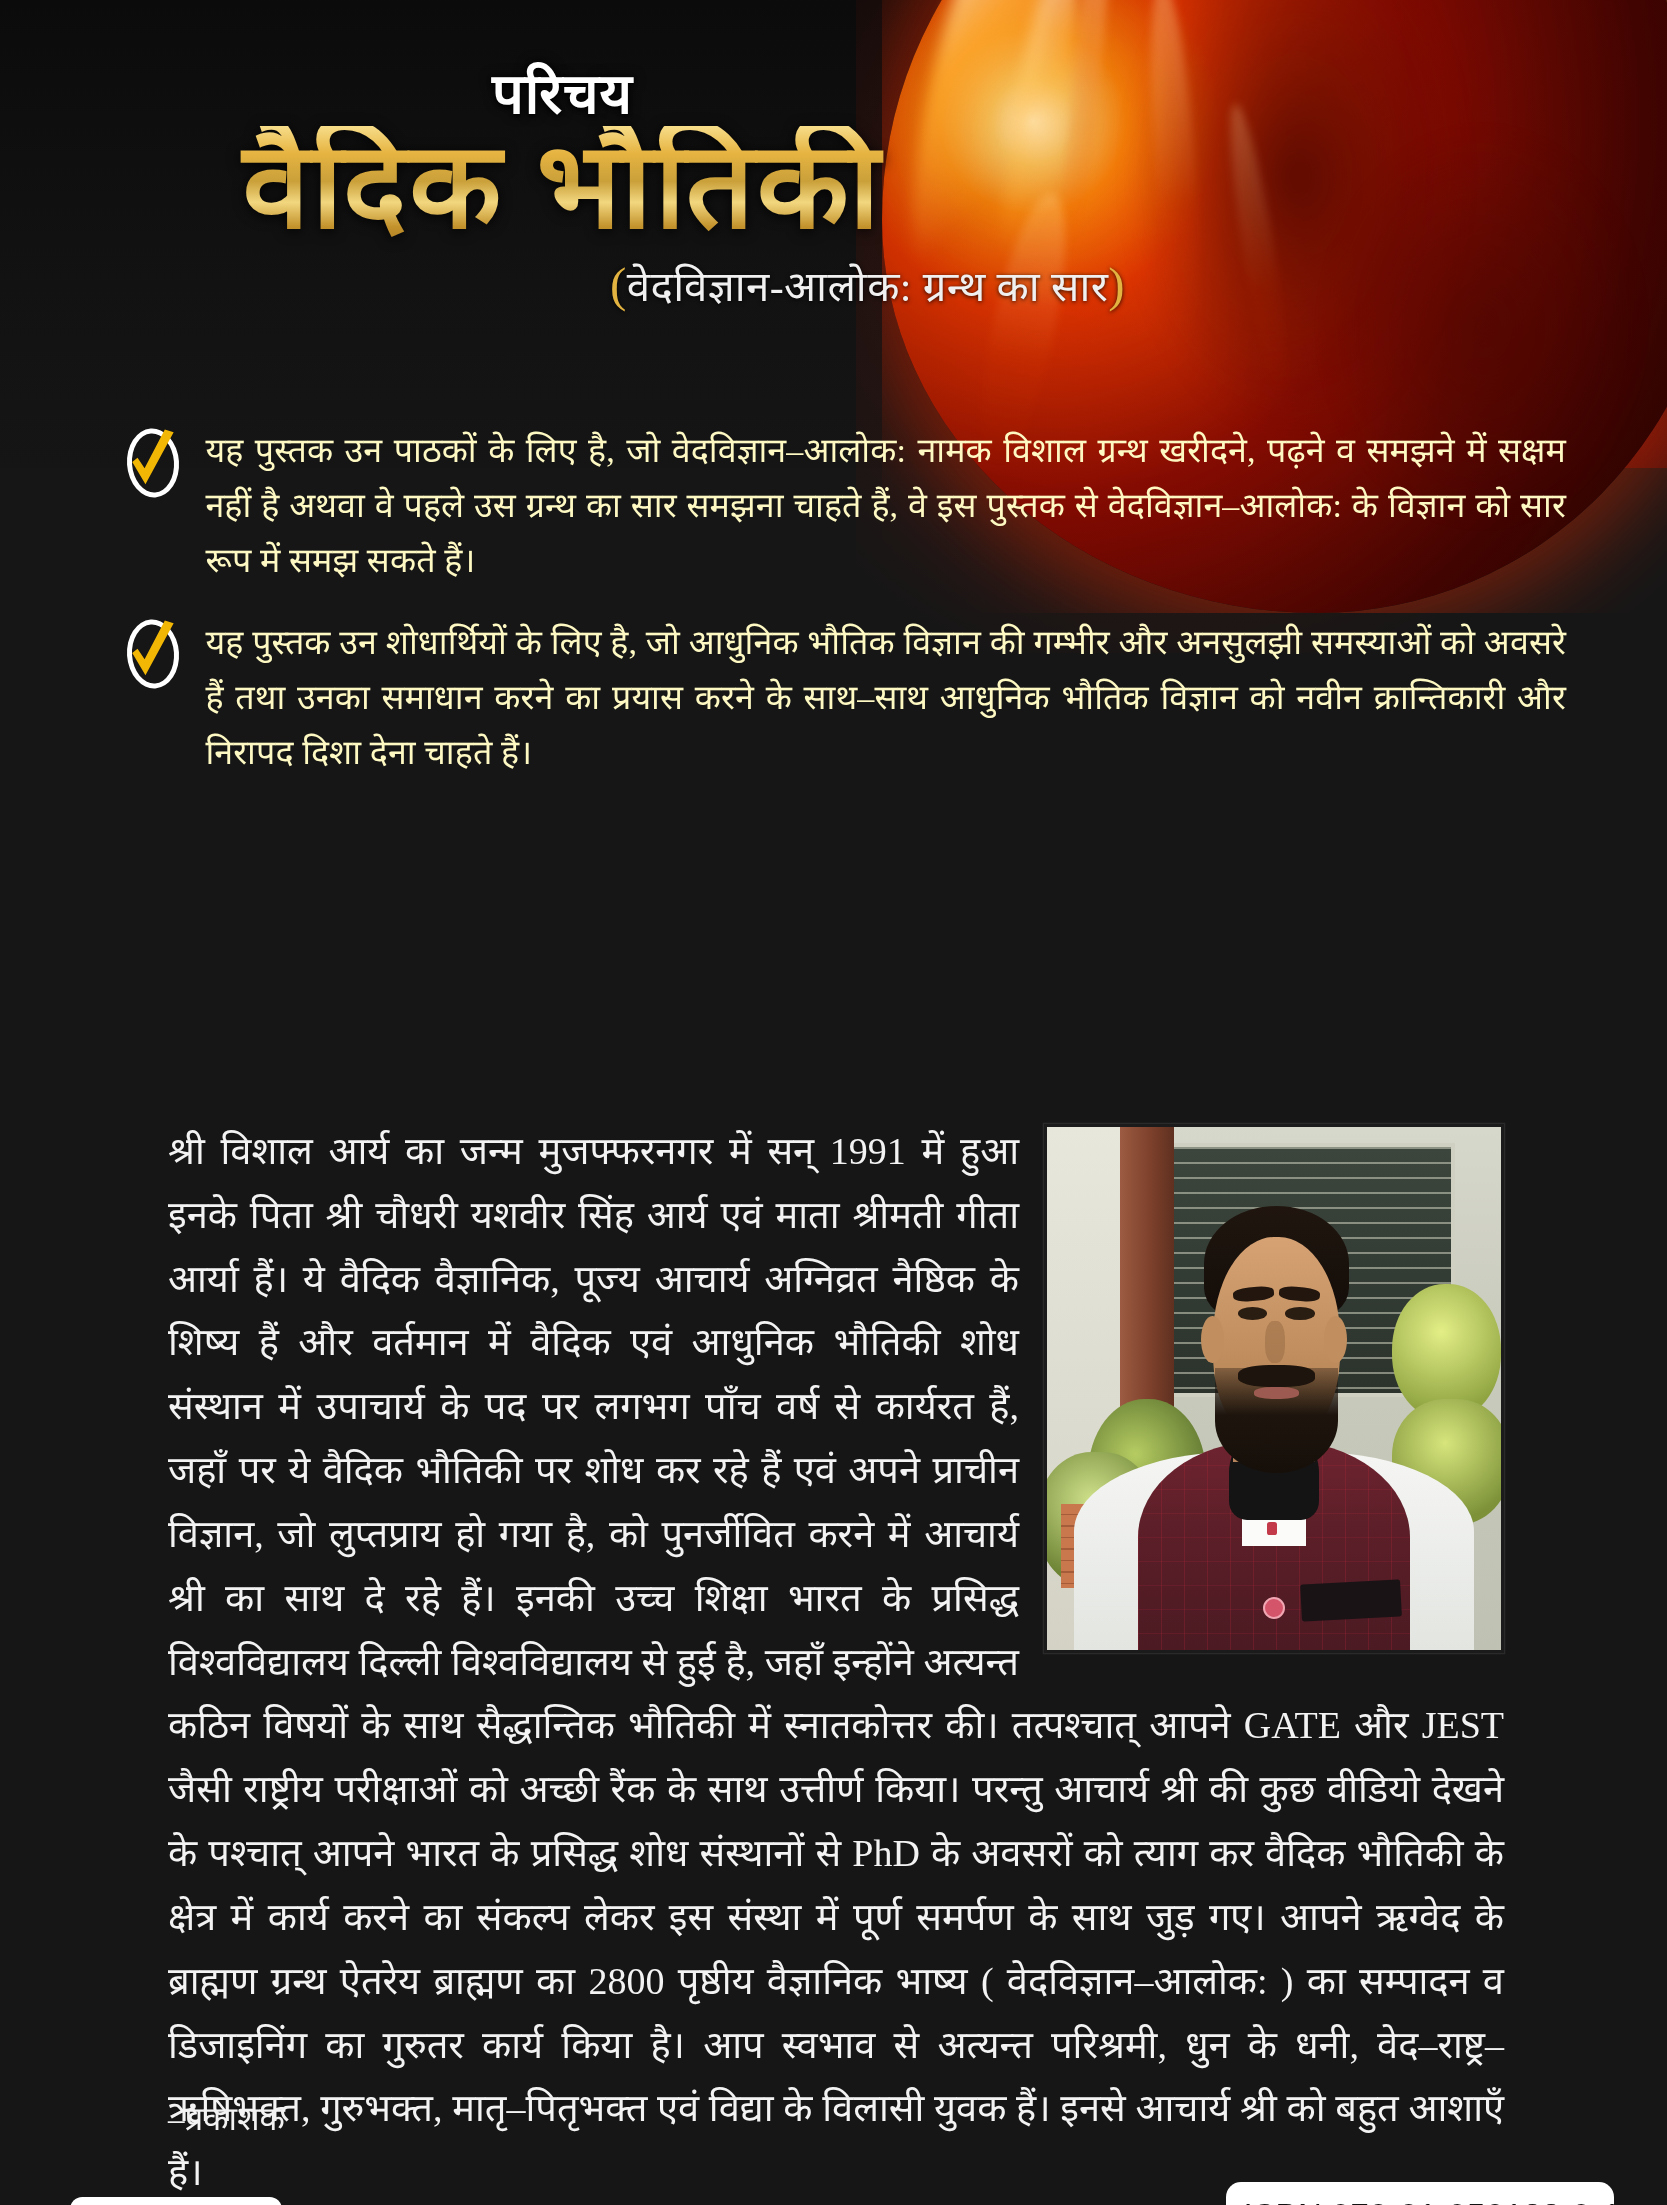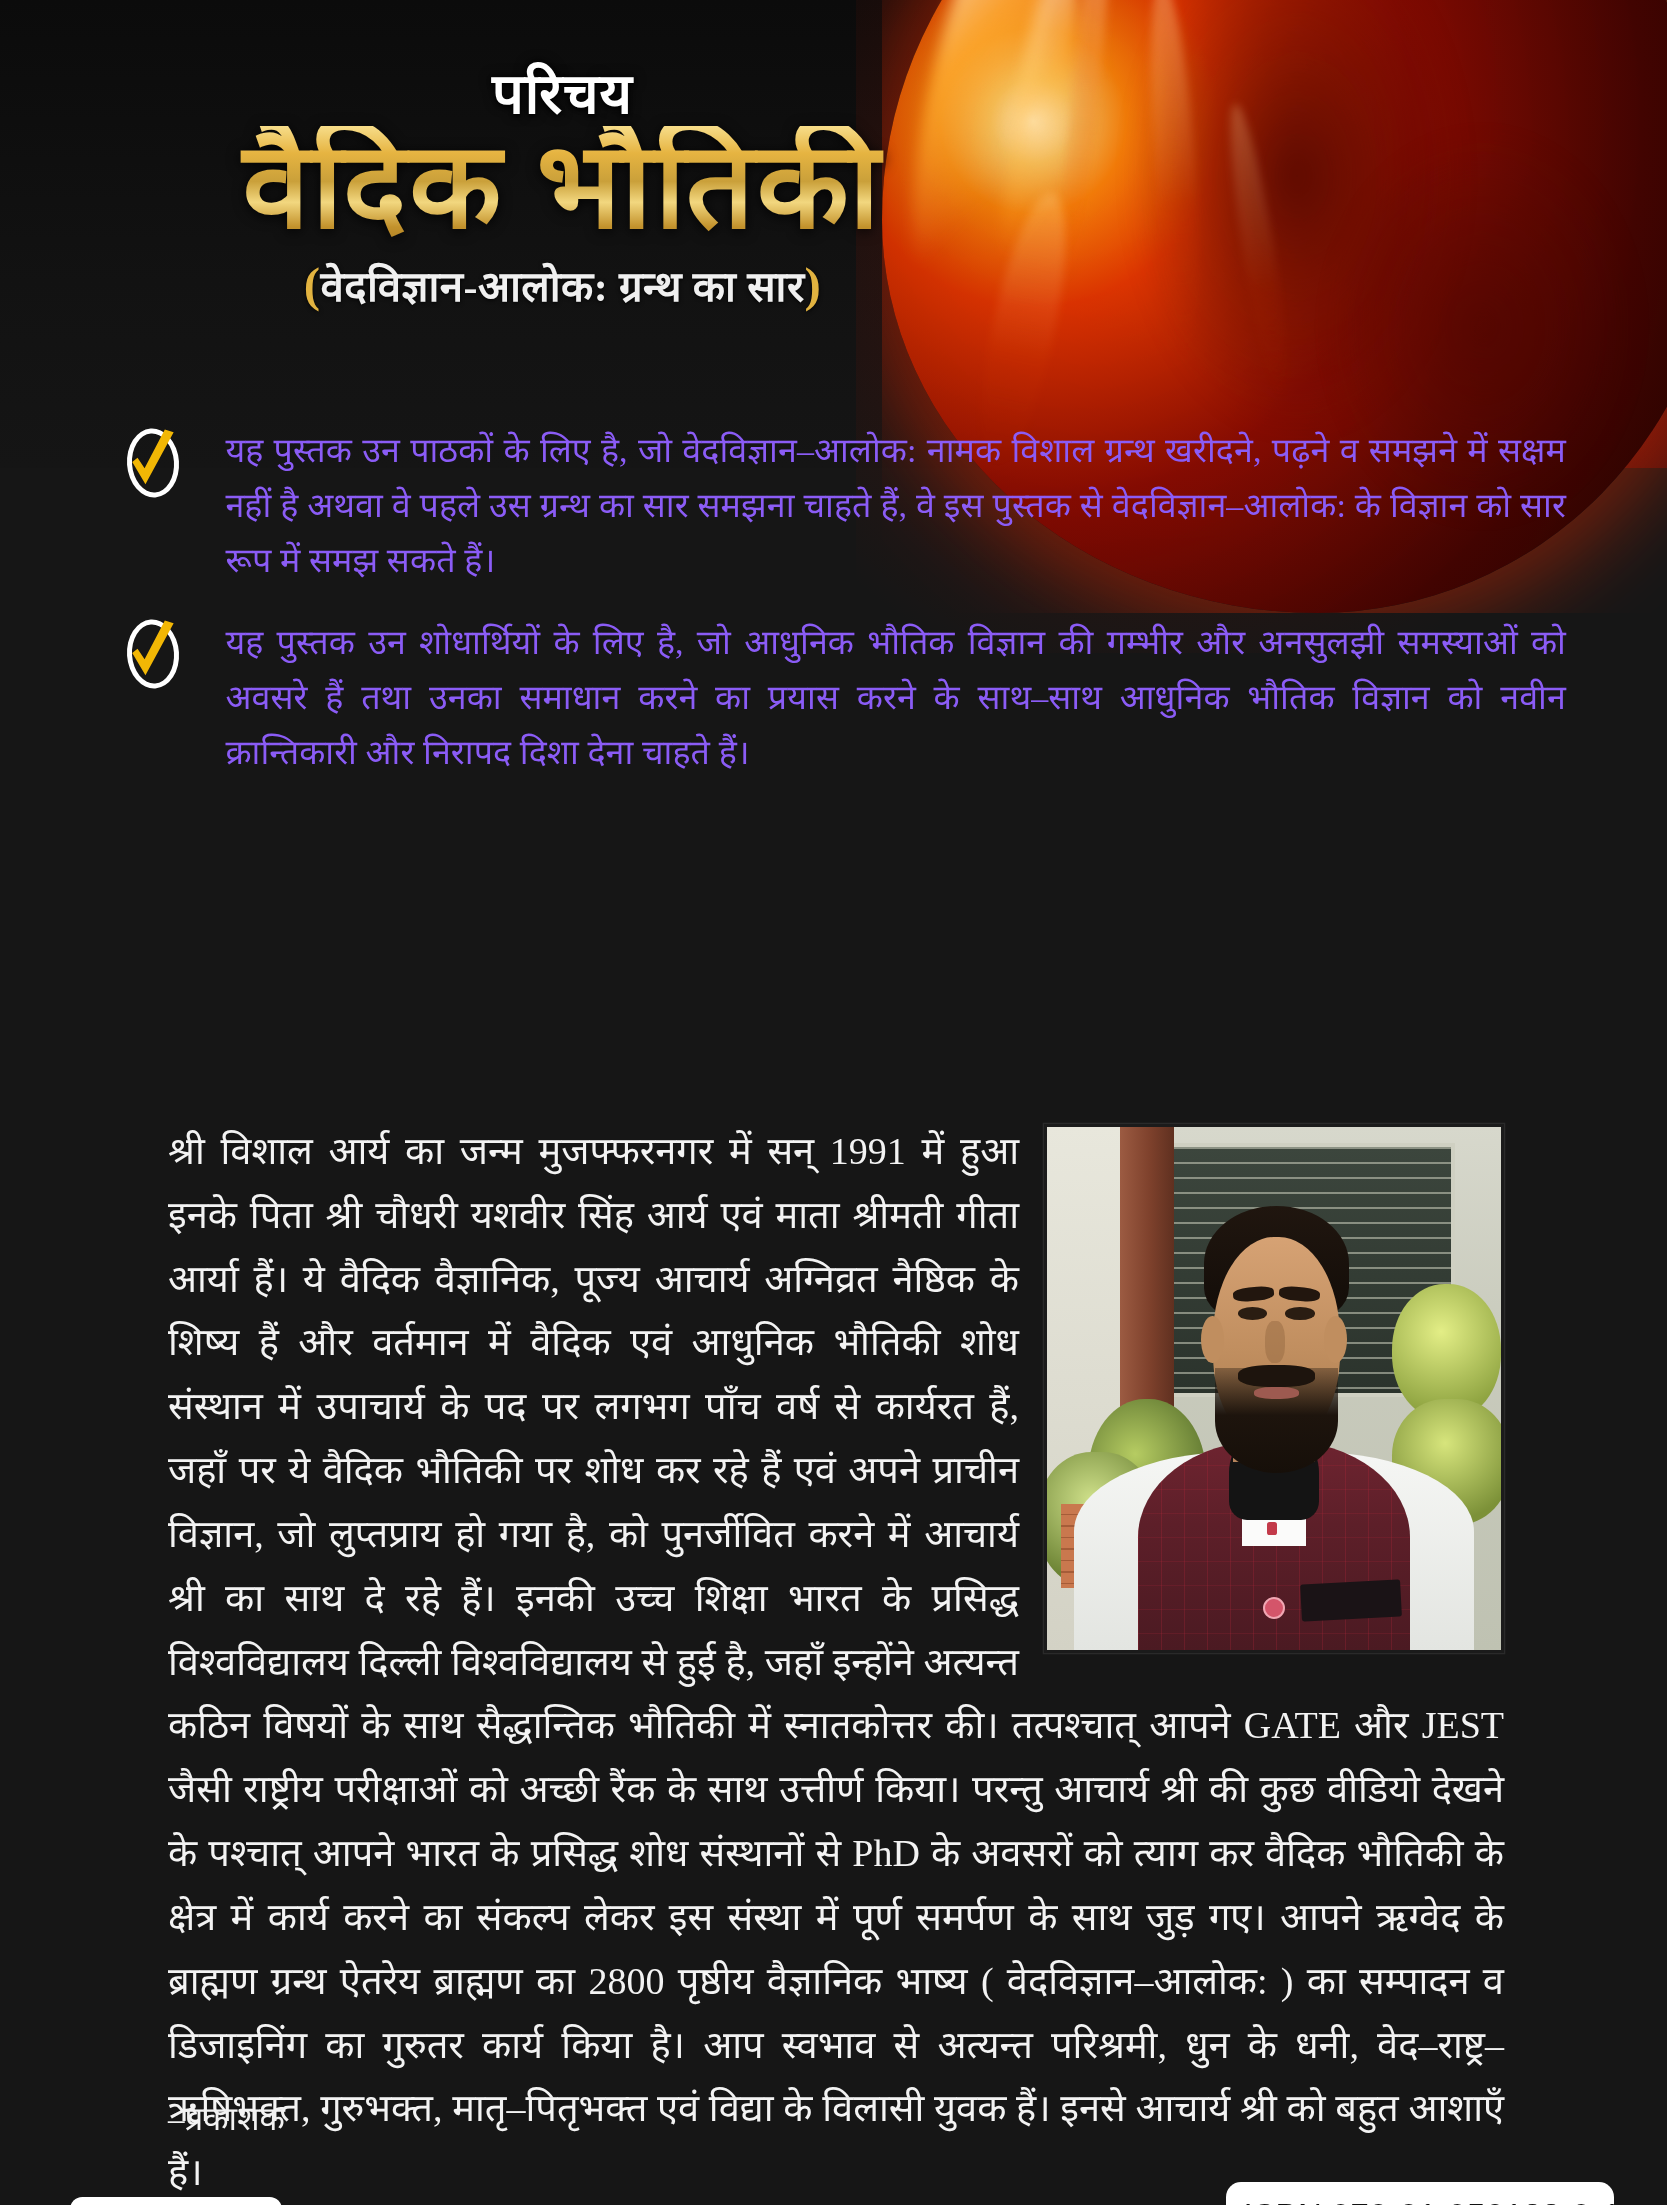--- a/index.html
+++ b/index.html
@@ -96,27 +96,28 @@
     letter-spacing:2.6px;
     background:linear-gradient(180deg,#f7dd8a 0%, #e6b441 22%, #caa03a 45%, #f2d77f 62%, #c3922c 82%, #a87a22 100%);
     -webkit-background-clip:text;
     background-clip:text;
     color:transparent;
     -webkit-text-fill-color:transparent;
     filter:drop-shadow(0 2.6px 6.2px rgba(0,0,0,.85));
   }
   .subtitle{
     font-family:"Liberation Serif", serif;
-    font-weight:bold;
+    font-weight:normal;
     font-size:42px;
     line-height:1;
     margin:11.5px 0 0 0;
     letter-spacing:0.4px;
     color:#f0f0f0;
     text-shadow:0 1.3px 4.4px rgba(0,0,0,.85);
+    text-align:right;
   }
   .subtitle .paren{color:#e2b340;font-size:49px;}
 
   
   .bullets{
     position:absolute;left:119px;top:423px;width:1447px;
     z-index:4;
   }
   .bullet{
     display:flex;
@@ -136,24 +137,23 @@
     border:5.7px solid #ffffff;
     border-radius:50%;
     box-sizing:border-box;
   }
   .tick svg{position:absolute;left:0;top:0;width:67px;height:74px;}
   .btext{
     flex:1 1 auto;
     font-family:"Liberation Serif", serif;
     font-size:34px;
     line-height:1.62;
-    color:#8b5cf6;
+    color:#fef9c3;
     text-align:justify;
     letter-spacing:0.1px;
-    margin-left:20px;
   }
 
   
   .bio{
     position:absolute;left:168px;top:1120px;width:1336px;
     font-family:"Liberation Serif", serif;
     font-size:38px;
     line-height:1.68;
     color:#f3f3f3;
     text-align:justify;

